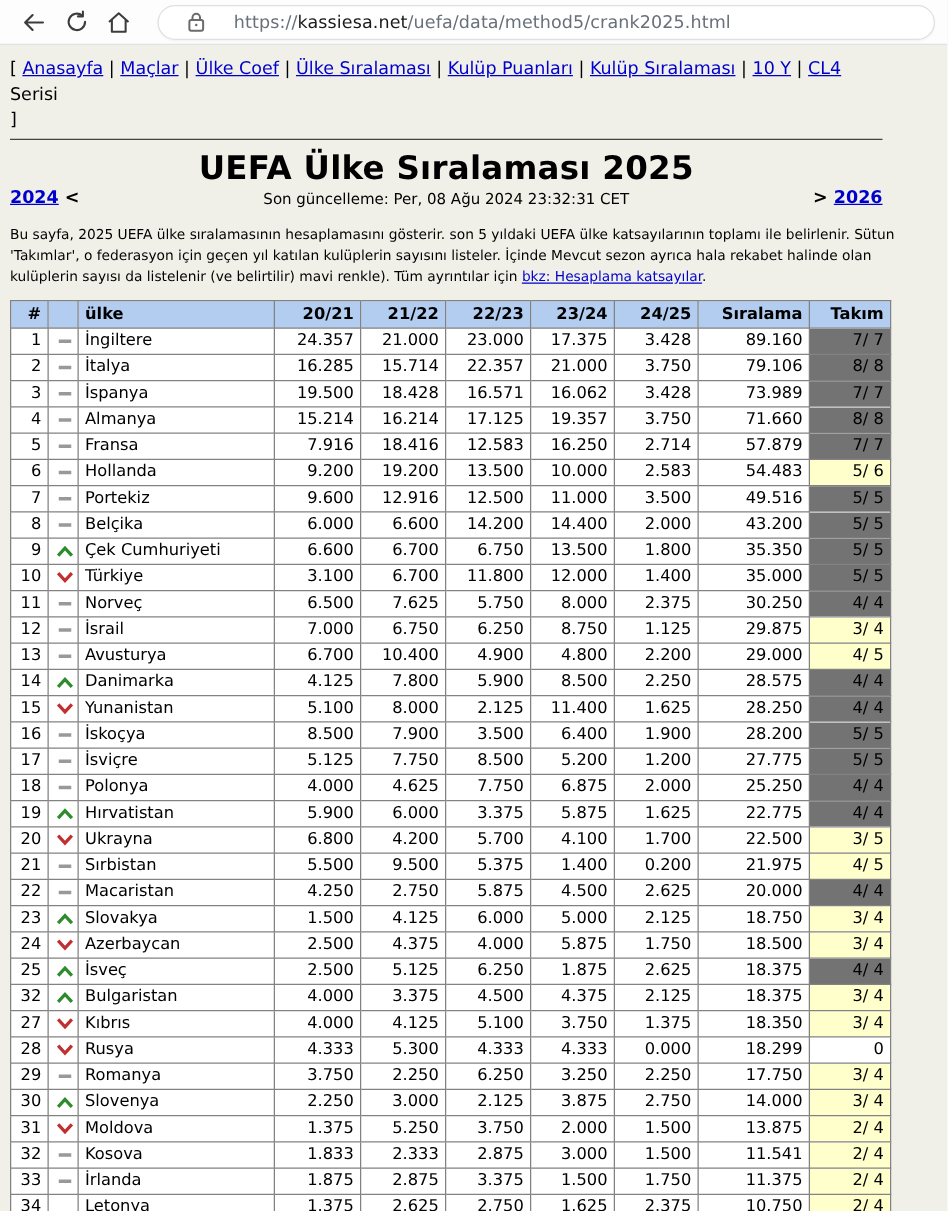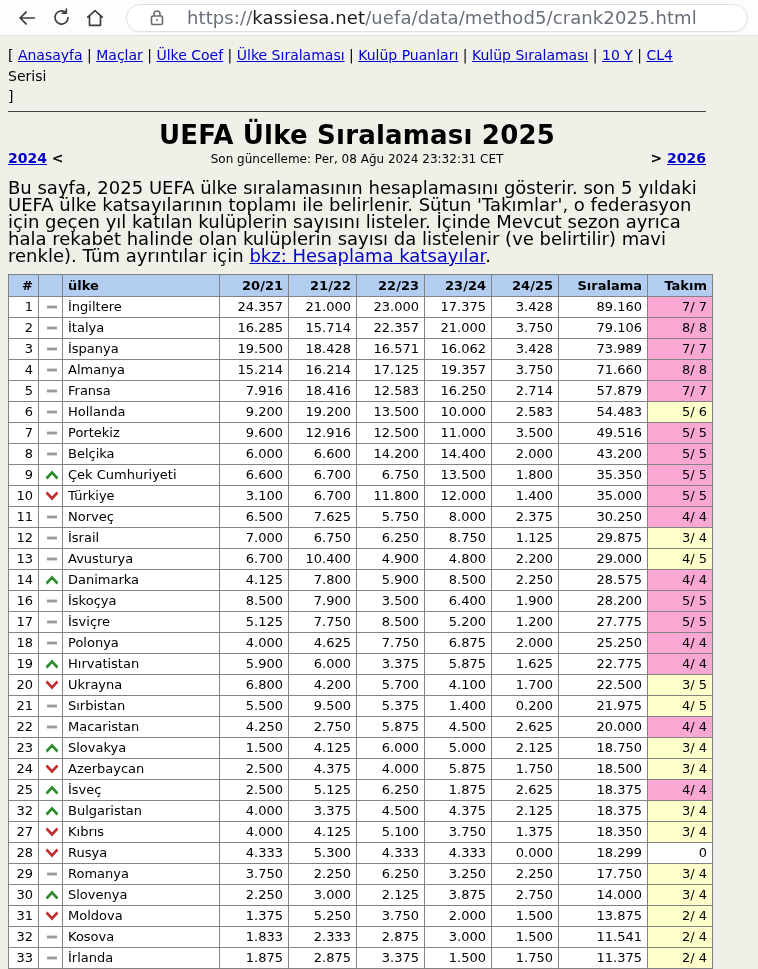--- a/index.html
+++ b/index.html
@@ -13,21 +13,21 @@
   }
   .chrome-btn { width: 34px; height: 30px; display: flex; align-items: center; justify-content: center; cursor: pointer; }
   .chrome-btn svg { display: block; }
   .url-pill {
     margin-left: 14px; flex: 1; height: 28px; background: #ffffff;
     border: 1px solid #e0e0e0; border-radius: 14px;
     display: flex; align-items: center; padding: 0 12px 0 22px;
     box-shadow: 0 1px 2px rgba(0,0,0,0.04);
   }
   .lock { margin-right: 22px; display: flex; }
-  .url-text { font-size: 18px; color: #69707a; white-space: nowrap; letter-spacing: 0.1px; }
+  .url-text { font-size: 14px; color: #69707a; white-space: nowrap; letter-spacing: 0.1px; }
   .url-text .domain { color: #1b1b1b; }
 
   
   .page { padding: 9px 8px 0 8px; width: 716px; }
 
   .topnav { font-size: 14px; color: #000; line-height: 21px; }
   .topnav a, a.yearlink, .intro a {
     color: #0000cc; text-decoration: underline; cursor: pointer;
   }
   .nav-close { font-size: 14px; line-height: 19px; }
@@ -36,36 +36,36 @@
 
   .header-row { display: flex; align-items: flex-end; width: 698px; }
   .header-side { width: 110px; font-size: 14px; font-weight: bold; padding-top: 6px; }
   .header-side.right { text-align: right; }
   .header-center { flex: 1; text-align: center; }
   .page-title { font-size: 26px; font-weight: bold; color: #000; letter-spacing: 0.2px; }
   .page-subtitle { font-size: 12px; color: #000; margin-top: 2px; }
   .arrow-char { color: #000; }
   a.yearlink { font-weight: bold; }
 
-  .intro { font-size: 18px; line-height: 17px; margin: 13px 0 10px 0; color: #000; width: 712px; }
+  .intro { font-size: 11px; line-height: 17px; margin: 13px 0 10px 0; color: #000; width: 712px; }
 
   
   table.ranking {
     border-collapse: collapse; table-layout: fixed; width: 704px;
     background: #fff; font-size: 13px;
   }
   table.ranking th, table.ranking td {
     border: 1px solid #828282; padding: 0 5px; height: 21px;
     line-height: 18px; overflow: hidden; white-space: nowrap;
   }
   table.ranking th { background: #b2cdf0; font-weight: bold; height: 22px; }
   .al { text-align: left; } .ar { text-align: right; } .ac { text-align: center; }
   td.trend-cell { padding: 0 2px; }
   td.trend-cell svg { display: block; margin: 0 auto; }
-  td.teams-green { background: #f9a8d4; }
+  td.teams-green { background: #737373; }
   td.teams-yellow { background: #ffffcc; }
 </style>
 </head>
 <body>
 
 <div class="chrome">
   <div class="chrome-btn">
     <svg width="22" height="22" viewBox="0 0 24 24">
       <path d="M20 12H5 M11 5.5 L4.5 12 L11 18.5" fill="none" stroke="#3c3c3c" stroke-width="1.9" stroke-linecap="round" stroke-linejoin="round"></path>
     </svg>
@@ -365,20 +365,36 @@
           <td class="al">Danimarka</td>
           <td class="ar">4.125</td>
           <td class="ar">7.800</td>
           <td class="ar">5.900</td>
           <td class="ar">8.500</td>
           <td class="ar">2.250</td>
           <td class="ar">28.575</td>
           <td class="ar teams-green">4/ 4</td>
         </tr>
         <tr>
+          <td class="ar">15</td>
+          <td class="ac trend-cell">
+            <svg width="16" height="12" viewBox="0 0 16 12">
+              <polyline points="2.5,2.5 8,8.5 13.5,2.5" fill="none" stroke="#c03030" stroke-width="2.6"></polyline>
+            </svg>
+          </td>
+          <td class="al">Yunanistan</td>
+          <td class="ar">5.100</td>
+          <td class="ar">8.000</td>
+          <td class="ar">2.125</td>
+          <td class="ar">11.400</td>
+          <td class="ar">1.625</td>
+          <td class="ar">28.250</td>
+          <td class="ar teams-green">4/ 4</td>
+        </tr>
+        <tr>
           <td class="ar">16</td>
           <td class="ac trend-cell">
             <svg width="16" height="12" viewBox="0 0 16 12">
               <line x1="3" y1="6" x2="13" y2="6" stroke="#999999" stroke-width="2.8"></line>
             </svg>
           </td>
           <td class="al">İskoçya</td>
           <td class="ar">8.500</td>
           <td class="ar">7.900</td>
           <td class="ar">3.500</td>

